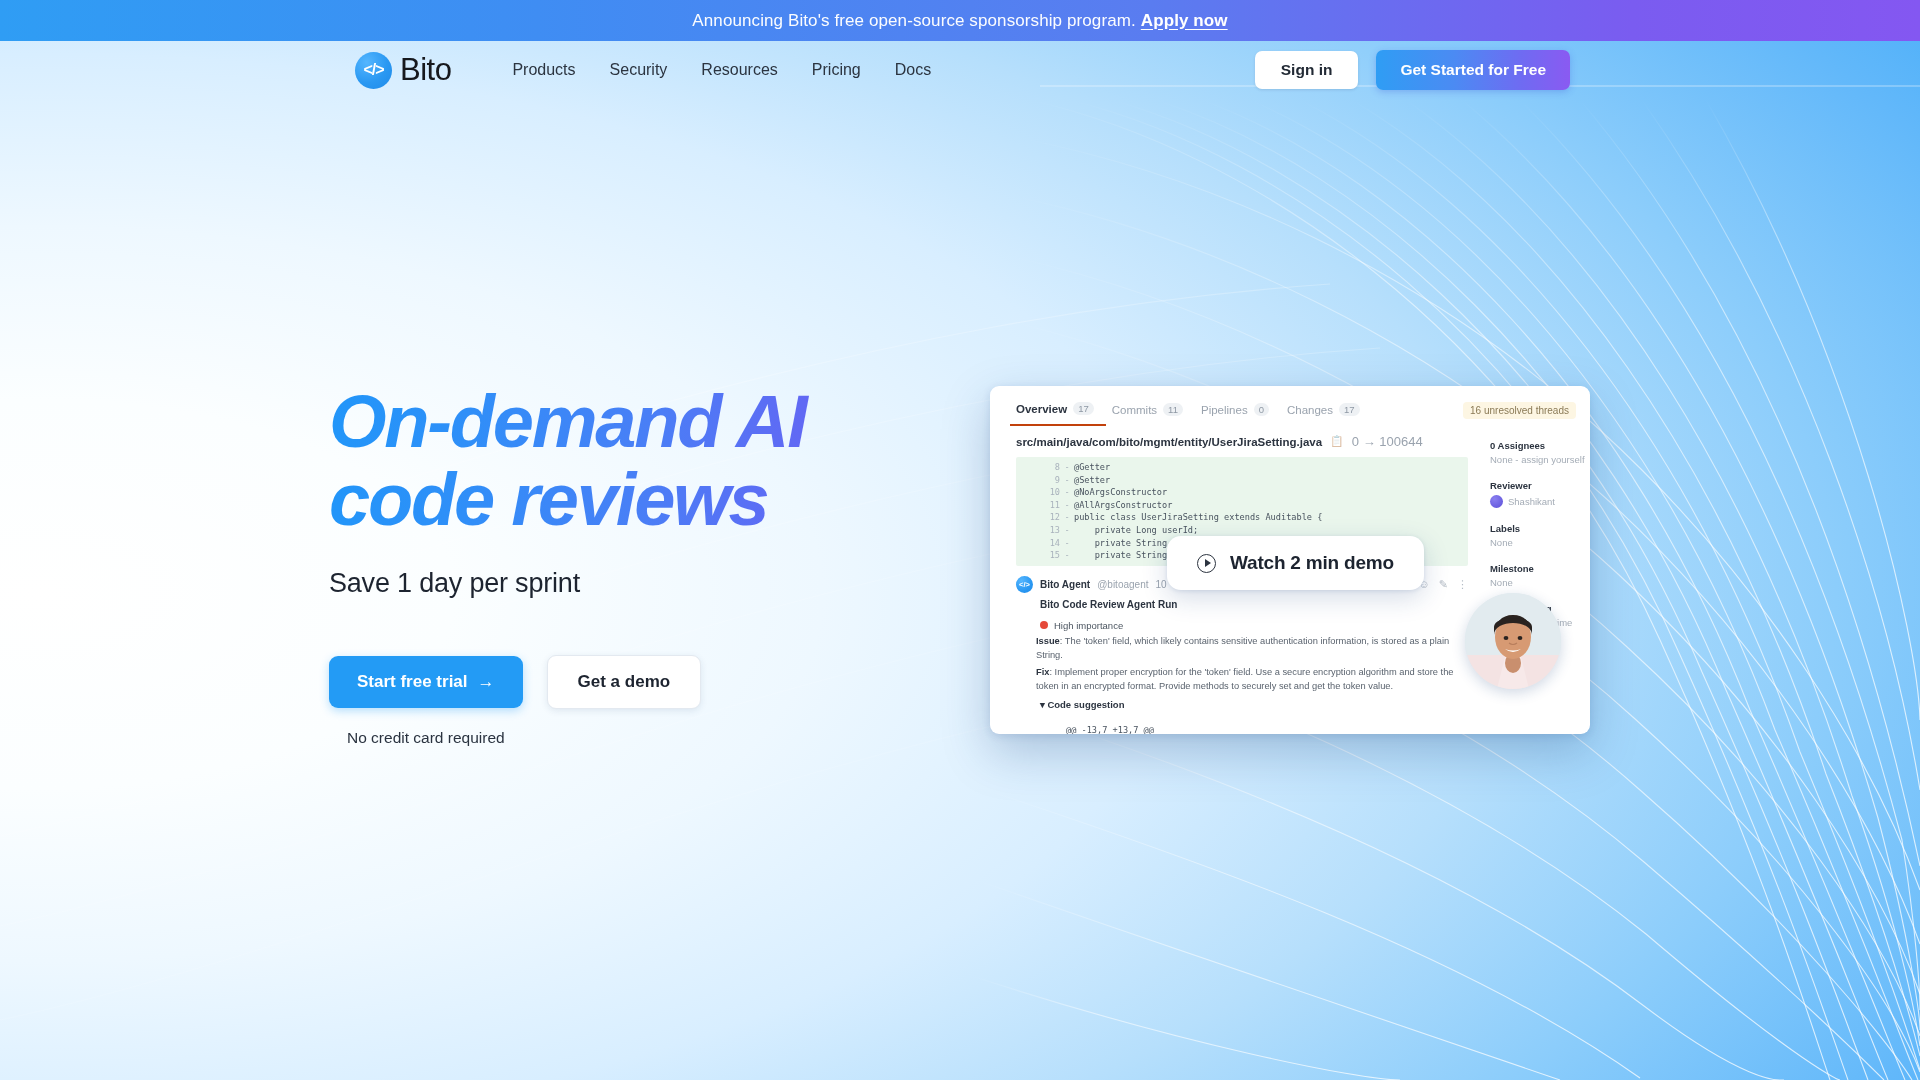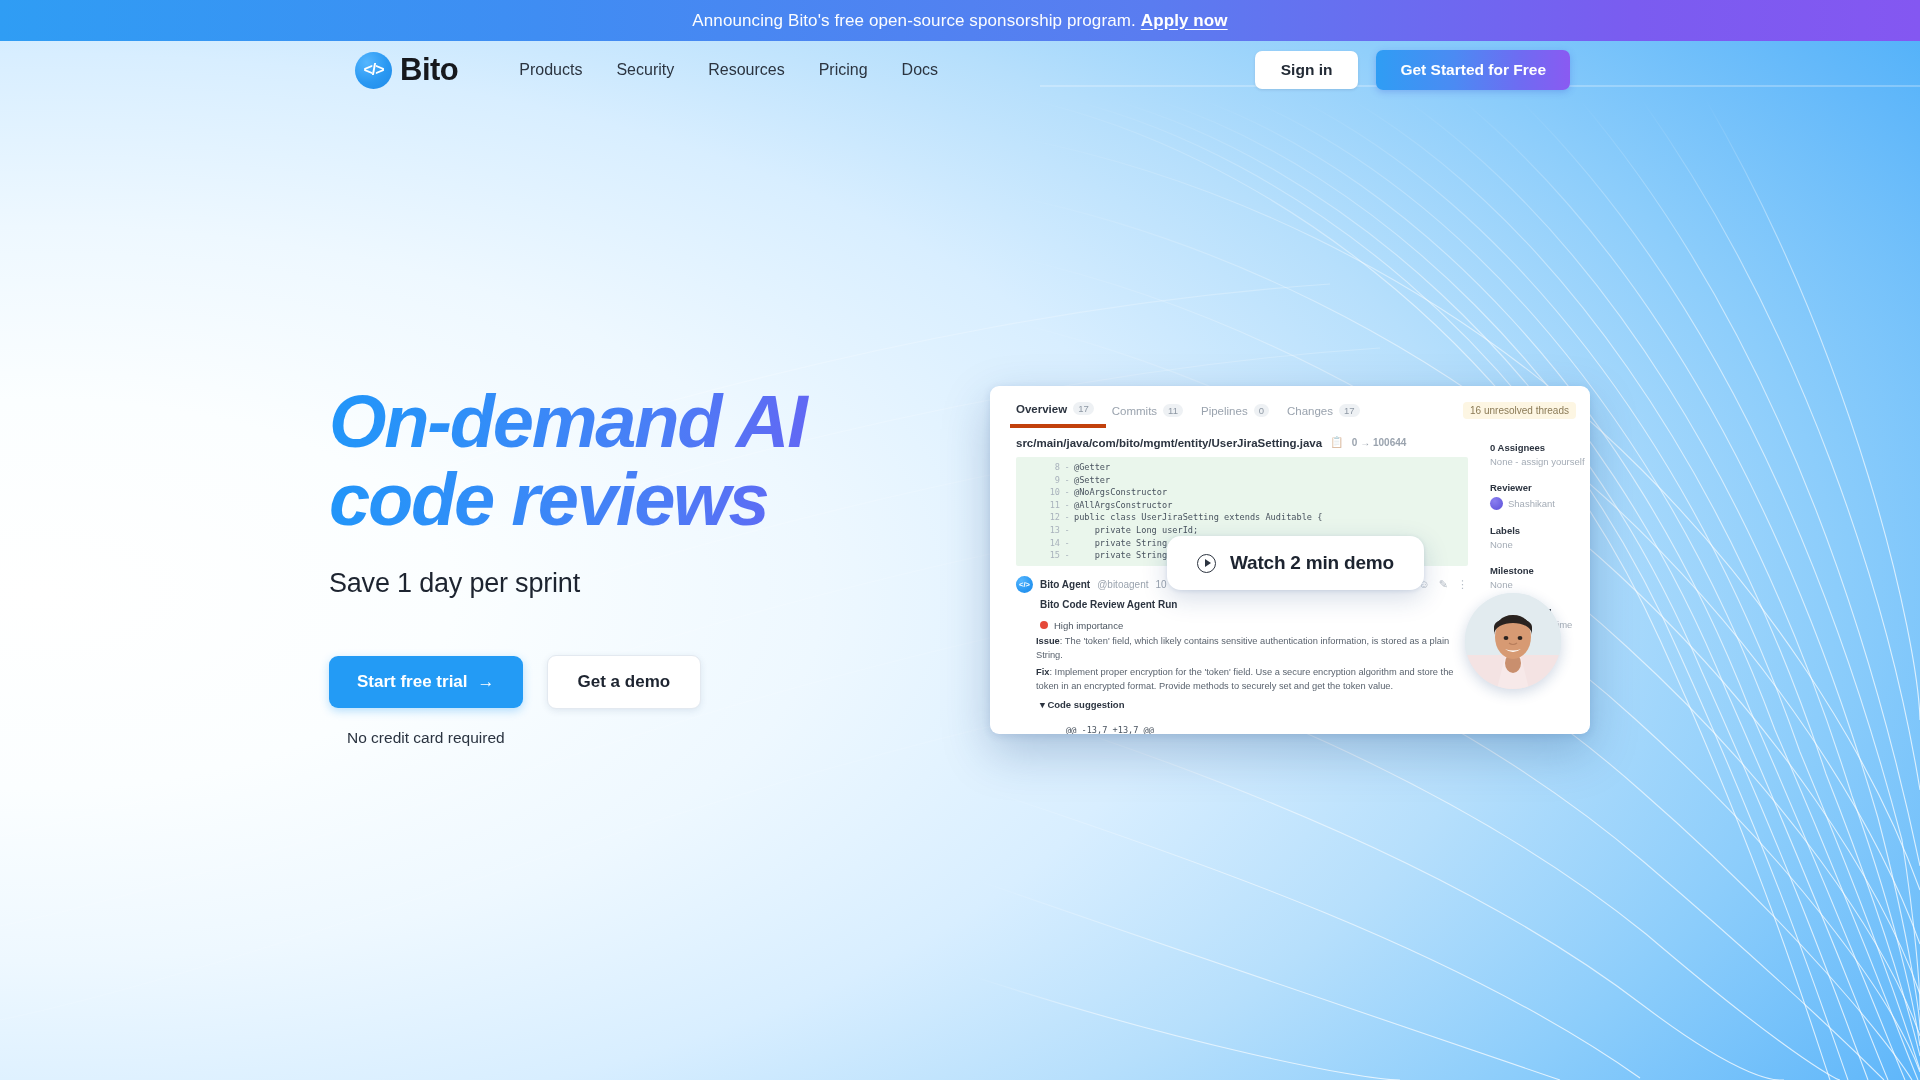--- a/index.html
+++ b/index.html
@@ -41,21 +41,21 @@
     display: flex; align-items: center; z-index: 25;
   }
   .logo-block { display: flex; align-items: center; gap: 8px; margin-left: 355px; }
   .logo-mark {
     width: 37px; height: 37px; border-radius: 50%;
     background: radial-gradient(circle at 32% 28%, #54b6ff 0%, #2a98f2 55%, #1f8ae8 100%);
     display: flex; align-items: center; justify-content: center;
     color: #fff; font-size: 16px; font-weight: 700; letter-spacing: -1px;
     font-family: "Liberation Sans", sans-serif;
   }
-  .logo-text { font-size: 31px; font-weight: 700; color: #16181d; letter-spacing: -0.5px; }
+  .logo-text { font-size: 31px; font-weight: 400; color: #16181d; letter-spacing: -0.5px; }
 
   .nav { display: flex; align-items: center; gap: 0; margin-left: 44px; }
   .nav-item {
     font-size: 16px; color: #2b3440; font-weight: 500;
     padding: 8px 17px; cursor: pointer; white-space: nowrap;
   }
 
   .header-actions { margin-left: auto; margin-right: 350px; display: flex; align-items: center; gap: 18px; }
   .btn-signin {
     background: #fff; color: #222a35; font-size: 15.5px; font-weight: 600;
@@ -102,30 +102,30 @@
     z-index: 12;
   }
   .card-tabs {
     display: flex; align-items: center; gap: 0;
     padding: 14px 20px 0 20px; position: relative;
   }
   .ctab { display: flex; align-items: center; gap: 6px; padding: 2px 12px 9px 6px; cursor: pointer; }
   .ctab .lbl { font-size: 11.5px; color: #9aa3ae; font-weight: 500; }
   .ctab .cnt { font-size: 9.5px; color: #8e98a4; background: #eef1f4; border-radius: 8px; padding: 1px 5px; }
   .ctab.active .lbl { color: #2c3440; font-weight: 700; }
-  .ctab.active { border-bottom: 4px solid #c2410c; }
+  .ctab.active { border-bottom: 2px solid #c2410c; }
   .unresolved {
     position: absolute; right: 14px; top: 16px;
     font-size: 10px; color: #8a7a56; background: #fdf6e3; border-radius: 4px; padding: 3px 7px;
   }
 
   .card-body { display: flex; height: calc(100% - 42px); }
   .card-main { flex: 1; min-width: 0; padding: 8px 14px 0 26px; }
   .filepath { display: flex; align-items: center; gap: 8px; font-size: 11.5px; color: #2c3440; font-weight: 600; }
-  .filepath .meta { font-weight: 700; color: #9aa3ae; font-size: 10px; }
+  .filepath .meta { font-weight: 400; color: #9aa3ae; font-size: 13px; }
   .filepath .copy-ic { opacity: .45; font-size: 11px; }
 
   .codeblock {
     margin-top: 8px; background: #eaf6ec; border-radius: 2px;
     padding: 4px 0 4px 0; font-family: "DejaVu Sans Mono", monospace;
     font-size: 8.6px; line-height: 12.6px; color: #49535f;
   }
   .cline { display: flex; gap: 0; padding-left: 18px; }
   .cline .ln { width: 26px; text-align: right; color: #a9b2bc; flex: none; }
   .cline .mk { width: 14px; text-align: center; color: #a9b2bc; flex: none; }

